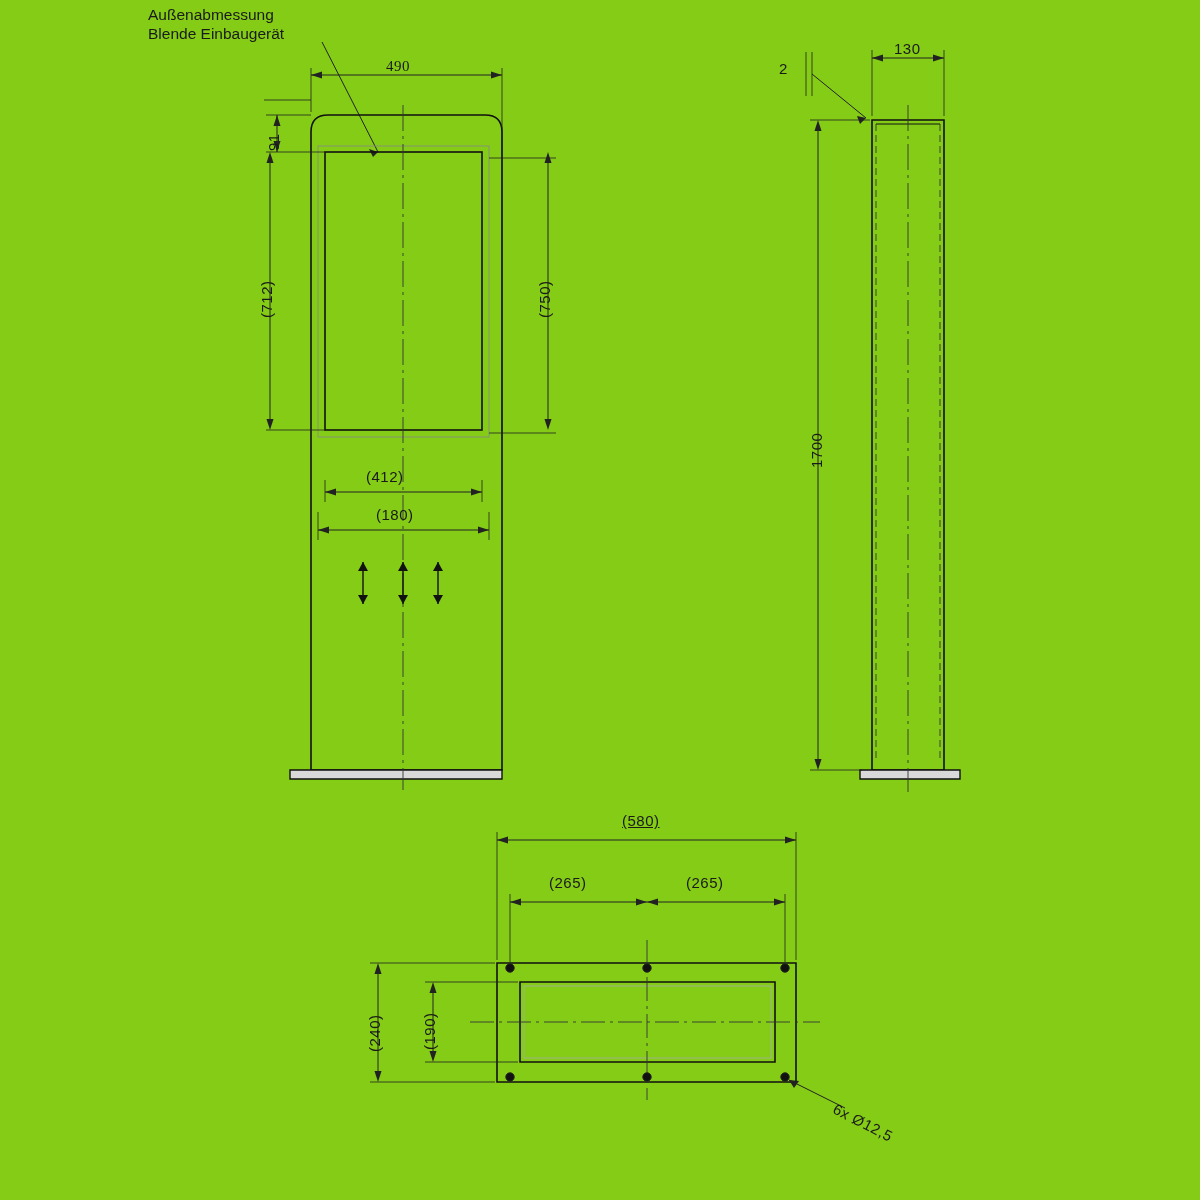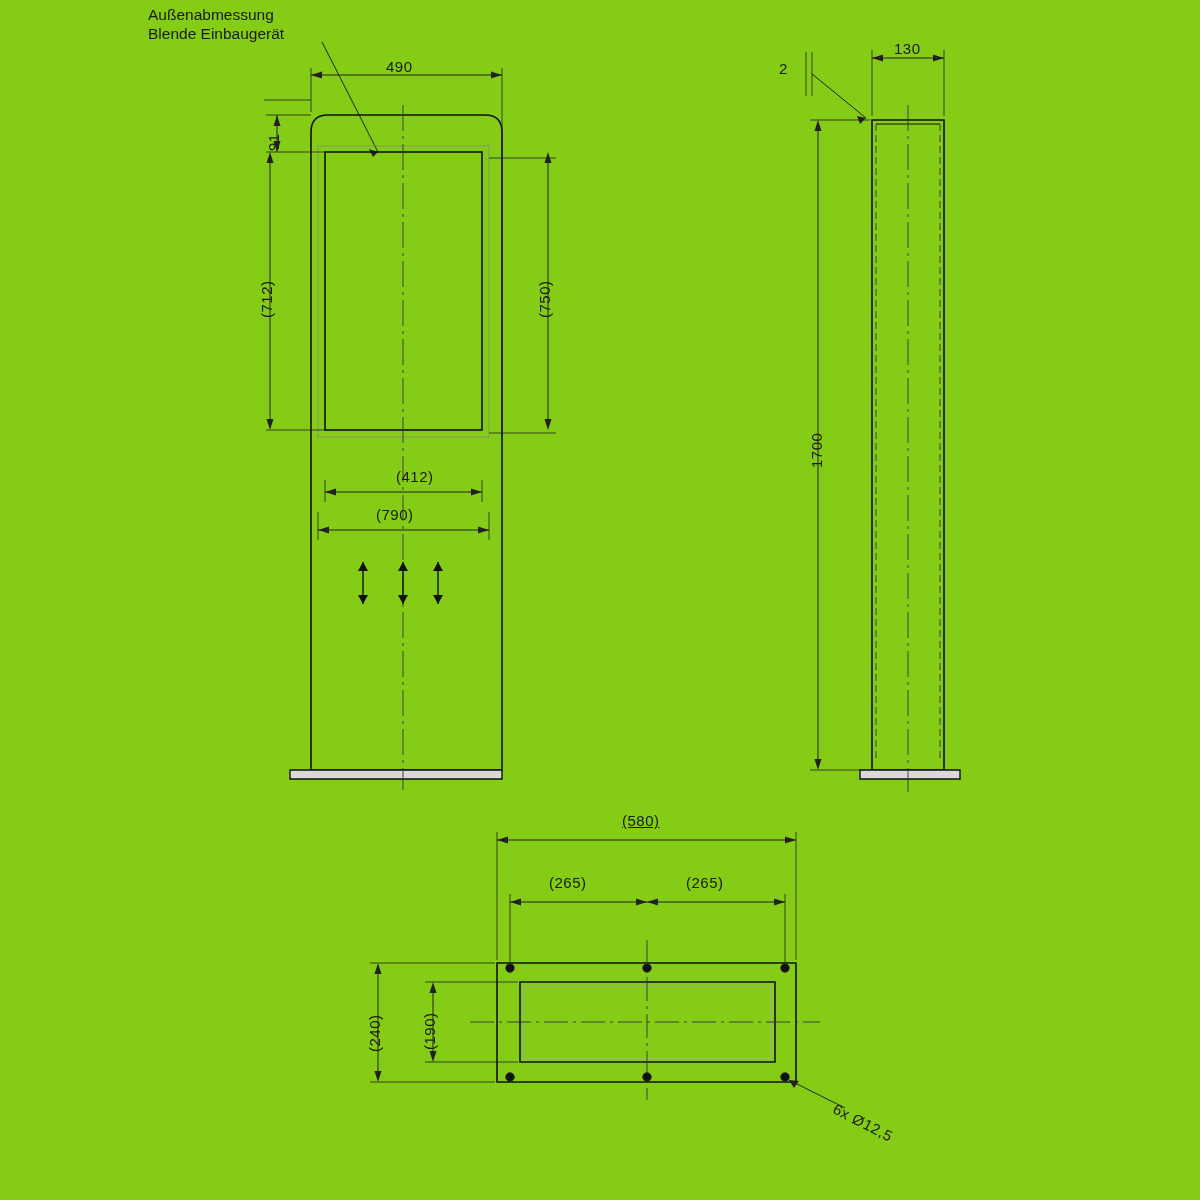--- a/index.html
+++ b/index.html
@@ -209,31 +209,31 @@
       <g>
         <path d="M433 988 L433 1058"></path>
         <path d="M433 982 l -3.5 11 h 7 z" fill="#222222" stroke="none"></path>
         <path d="M433 1062 l -3.5 -11 h 7 z" fill="#222222" stroke="none"></path>
         <path d="M425 982 L518 982" stroke-width="0.8"></path>
         <path d="M425 1062 L518 1062" stroke-width="0.8"></path>
       </g>
     </g>
   </svg>
 
-  <div class="lbl" style="left:386px; top:58px;">490</div>
+  <div class="lbl" style="left:386px; top:58px;font-family:Liberation Serif, serif;">490</div>
 
   <div class="lbl rot90" style="left:265px; top:151px;">91</div>
 
   <div class="lbl rot90" style="left:258px; top:318px;">(712)</div>
 
   <div class="lbl rot90" style="left:536px; top:318px;">(750)</div>
 
-  <div class="lbl" style="left:396px; top:468px;">(412)</div>
-
-  <div class="lbl" style="left:376px; top:506px;">(790)</div>
+  <div class="lbl" style="left:366px; top:468px;">(412)</div>
+
+  <div class="lbl" style="left:376px; top:506px;">(180)</div>
 
   <div class="lbl" style="left:894px; top:40px;">130</div>
 
   <div class="lbl" style="left:779px; top:60px;">2</div>
 
   <div class="lbl rot90" style="left:808px; top:468px;">1700</div>
 
   <div class="lbl" style="left:622px; top:812px;text-decoration:underline;">(580)</div>
 
   <div class="lbl" style="left:549px; top:874px;">(265)</div>

